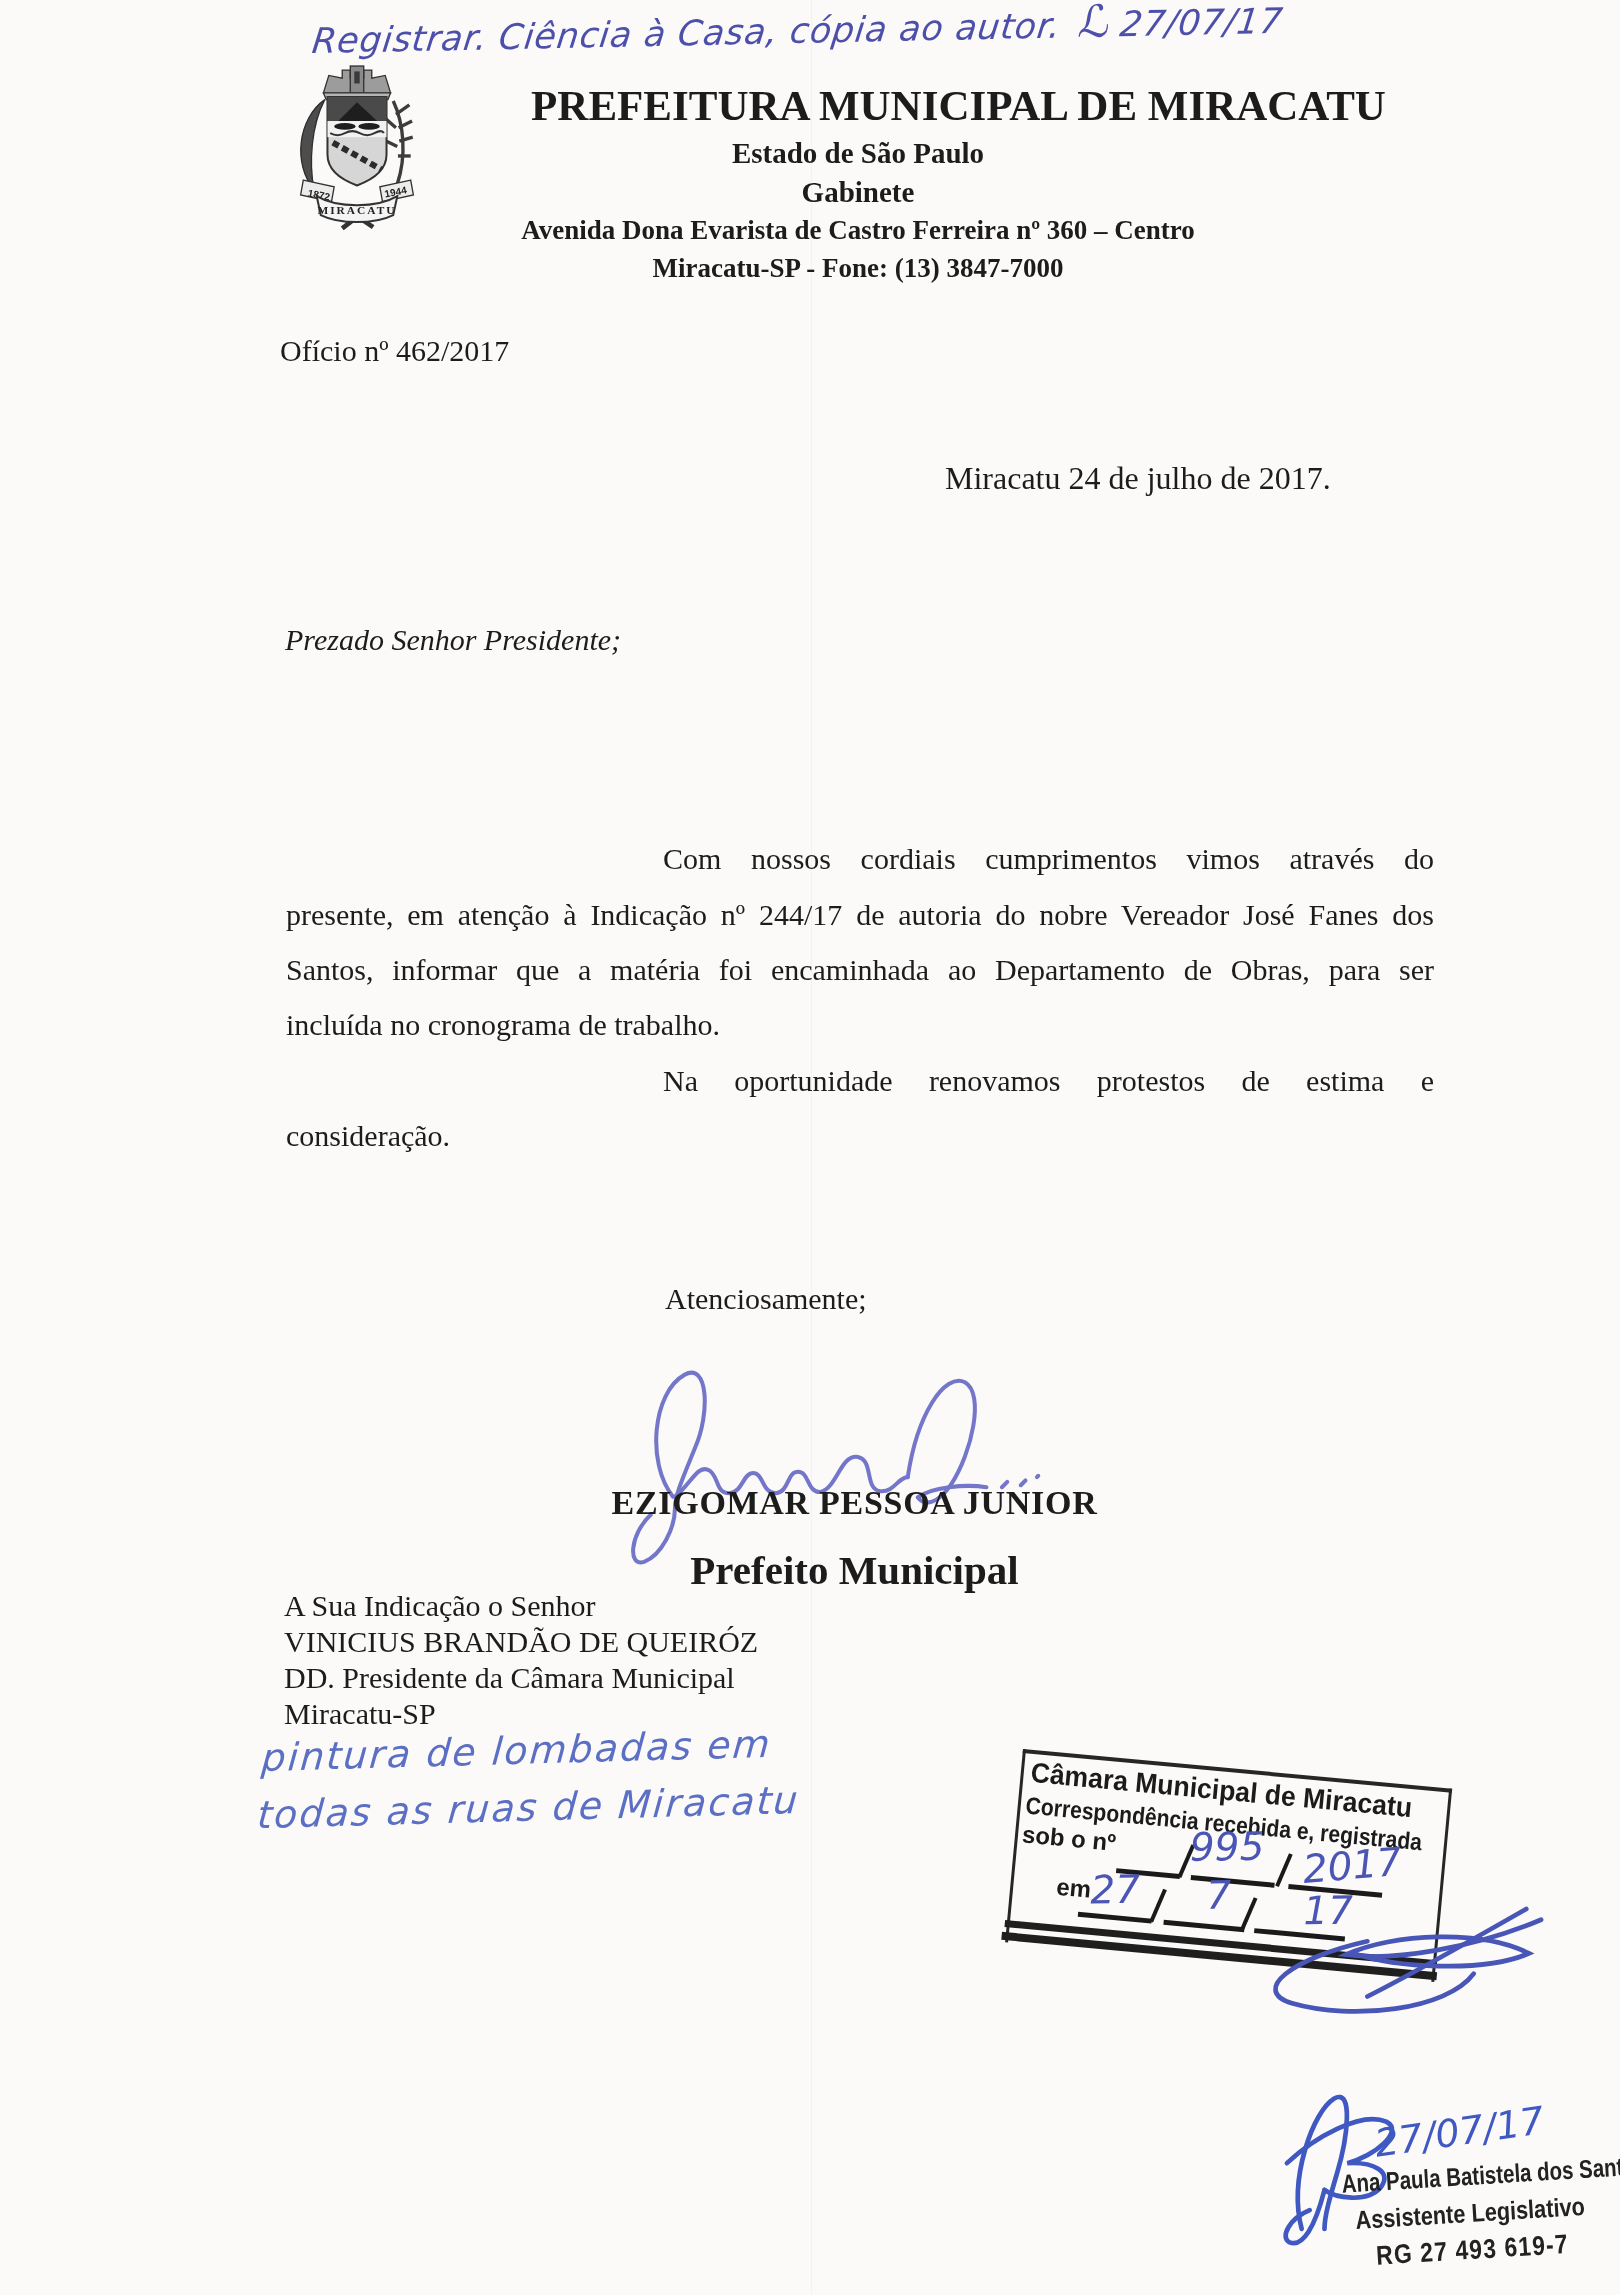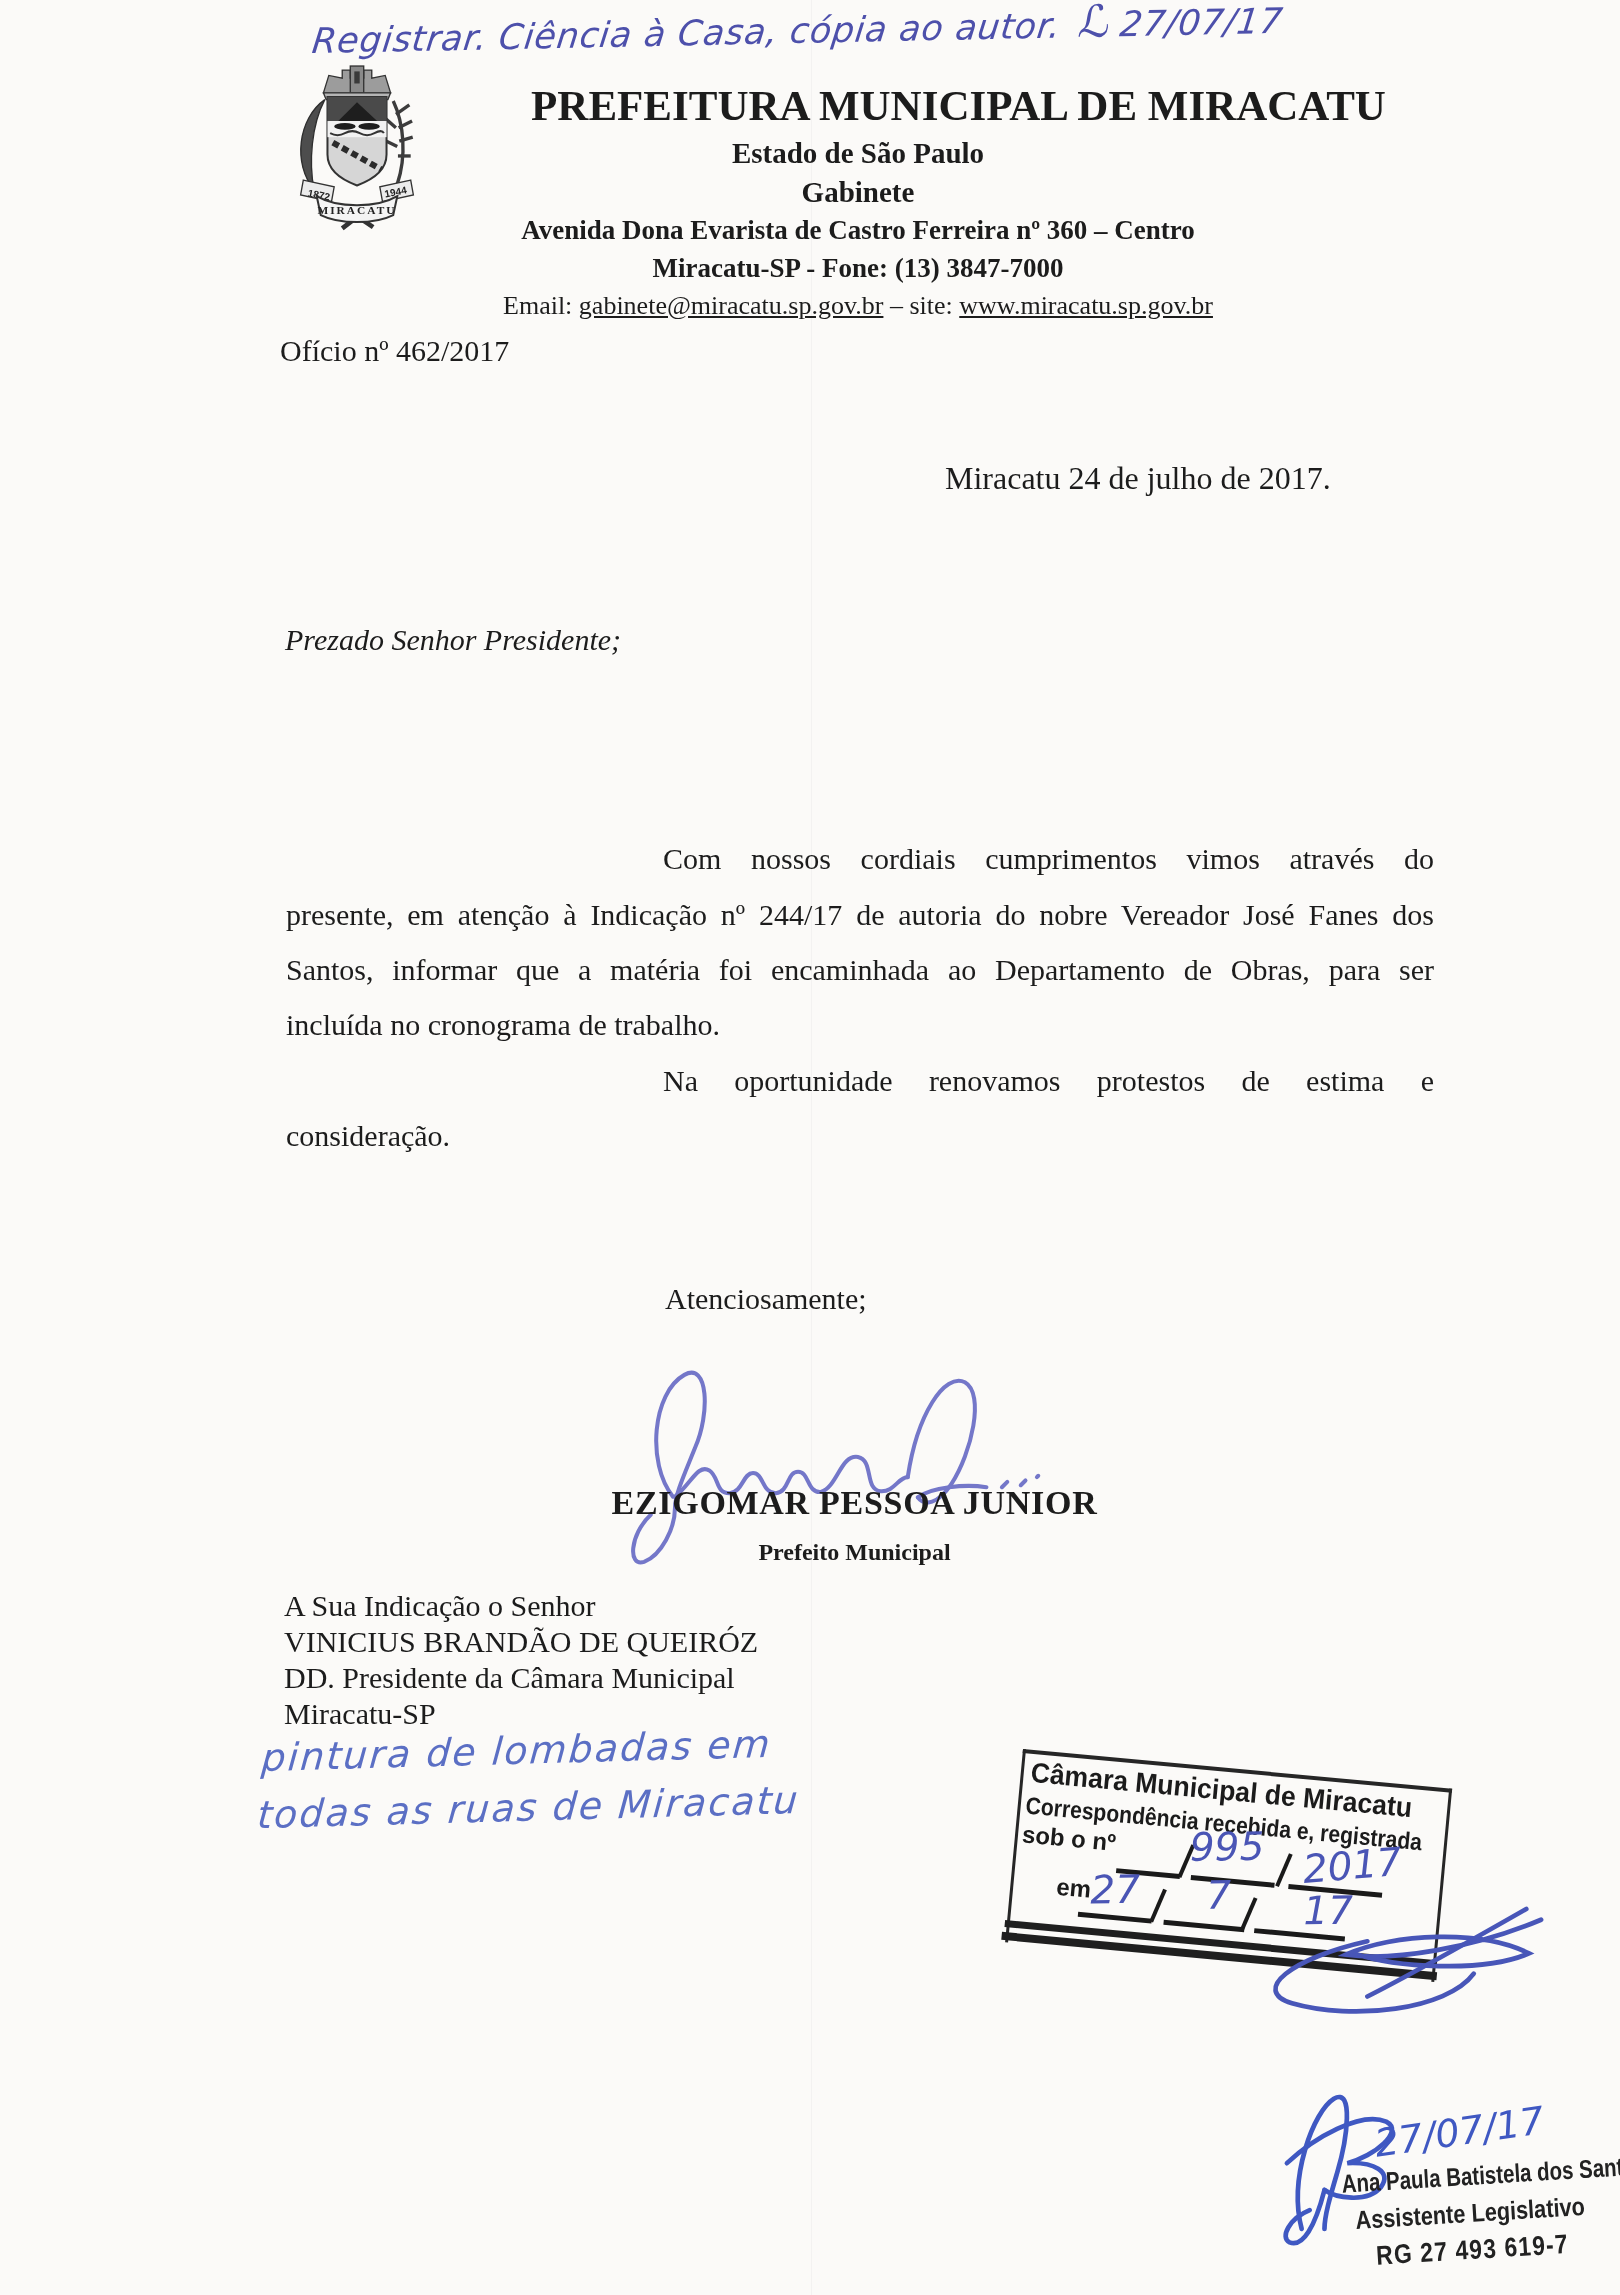--- a/index.html
+++ b/index.html
@@ -39,21 +39,21 @@
   .jline{text-align:justify;text-align-last:justify;}
   #bl0{left:663px;top:842px;width:771px;}
   #bl1{left:286px;top:898px;width:1148px;}
   #bl2{left:286px;top:953px;width:1148px;}
   #bl3{left:286px;top:1008px;width:1148px;}
   #bl4{left:663px;top:1064px;width:771px;}
   #bl5{left:286px;top:1119px;width:1148px;}
   #closing{left:665px;top:1282px;font-size:30px;}
   #signer-block{left:563px;top:1484px;width:583px;text-align:center;}
   #signer-name{font-size:34px;font-weight:bold;letter-spacing:0.7px;}
-  #signer-title{font-size:24px;font-weight:bold;margin-top:17px;}
+  #signer-title{font-size:41px;font-weight:bold;margin-top:24px;}
   #signature-svg{left:609px;top:1352px;}
   
   #recipient{left:284px;top:1588px;font-size:30px;line-height:36px;}
   
   #subject-note{
     left:264px;top:1730px;font-size:38px;letter-spacing:2px;line-height:57px;
     color:#5b6fc4;transform:rotate(-1.6deg) skewX(-6deg);transform-origin:left top;
   }
   
   #stamp{
@@ -150,23 +150,20 @@
       <path d="M50,200 C80,218 140,218 170,200 L164,228 C136,242 84,242 56,228 Z" fill="#f4f4f4" stroke="#333" stroke-width="3"></path>
       <text x="110" y="227" text-anchor="middle" font-family="Liberation Serif, serif" font-size="17" font-weight="bold" letter-spacing="3" fill="#222">MIRACATU</text>
     </g>
   </svg>
 
   <div id="header-title" class="abs">PREFEITURA MUNICIPAL DE MIRACATU</div>
   <div id="h-estado" class="abs hline">Estado de São Paulo</div>
   <div id="h-gabinete" class="abs hline">Gabinete</div>
   <div id="h-avenida" class="abs hline">Avenida Dona Evarista de Castro Ferreira nº 360 – Centro</div>
   <div id="h-fone" class="abs hline">Miracatu-SP - Fone: (13) 3847-7000</div>
-  <div id="h-email" class="abs hline">
-    <span>Email: </span><span class="lnk">gabinete@miracatu.sp.gov.br</span><span> – site: </span><span class="lnk">www.miracatu.sp.gov.br</span>
-  </div>
 
   <div id="oficio" class="abs nowrap">Ofício nº 462/2017</div>
   <div id="dateline" class="abs nowrap">Miracatu 24 de julho de 2017.</div>
   <div id="salutation" class="abs nowrap">Prezado Senhor Presidente;</div>
 
   <div id="bl0" class="abs bline jline">Com nossos cordiais cumprimentos vimos através do</div>
   <div id="bl1" class="abs bline jline">presente, em atenção à Indicação nº 244/17 de autoria do nobre Vereador José Fanes dos</div>
   <div id="bl3" class="abs bline">incluída no cronograma de trabalho.</div>
   <div id="bl2" class="abs bline jline">Santos, informar que a matéria foi encaminhada ao Departamento de Obras, para ser</div>
   <div id="bl4" class="abs bline jline">Na oportunidade renovamos protestos de estima e</div>

